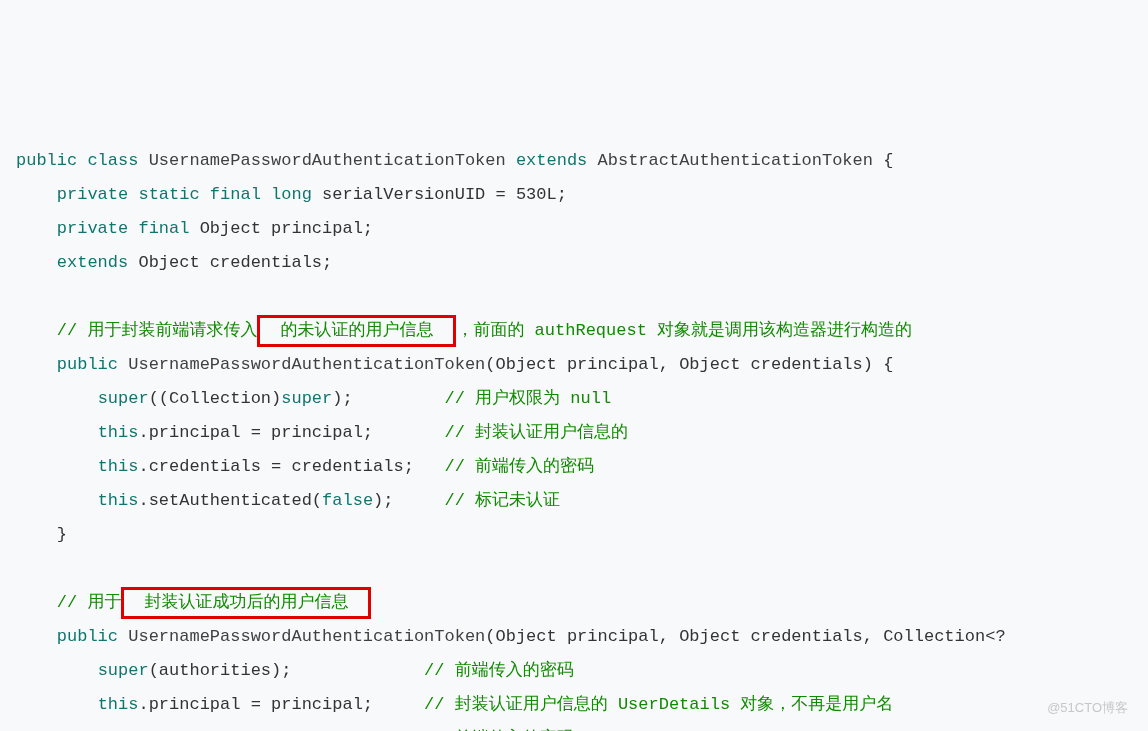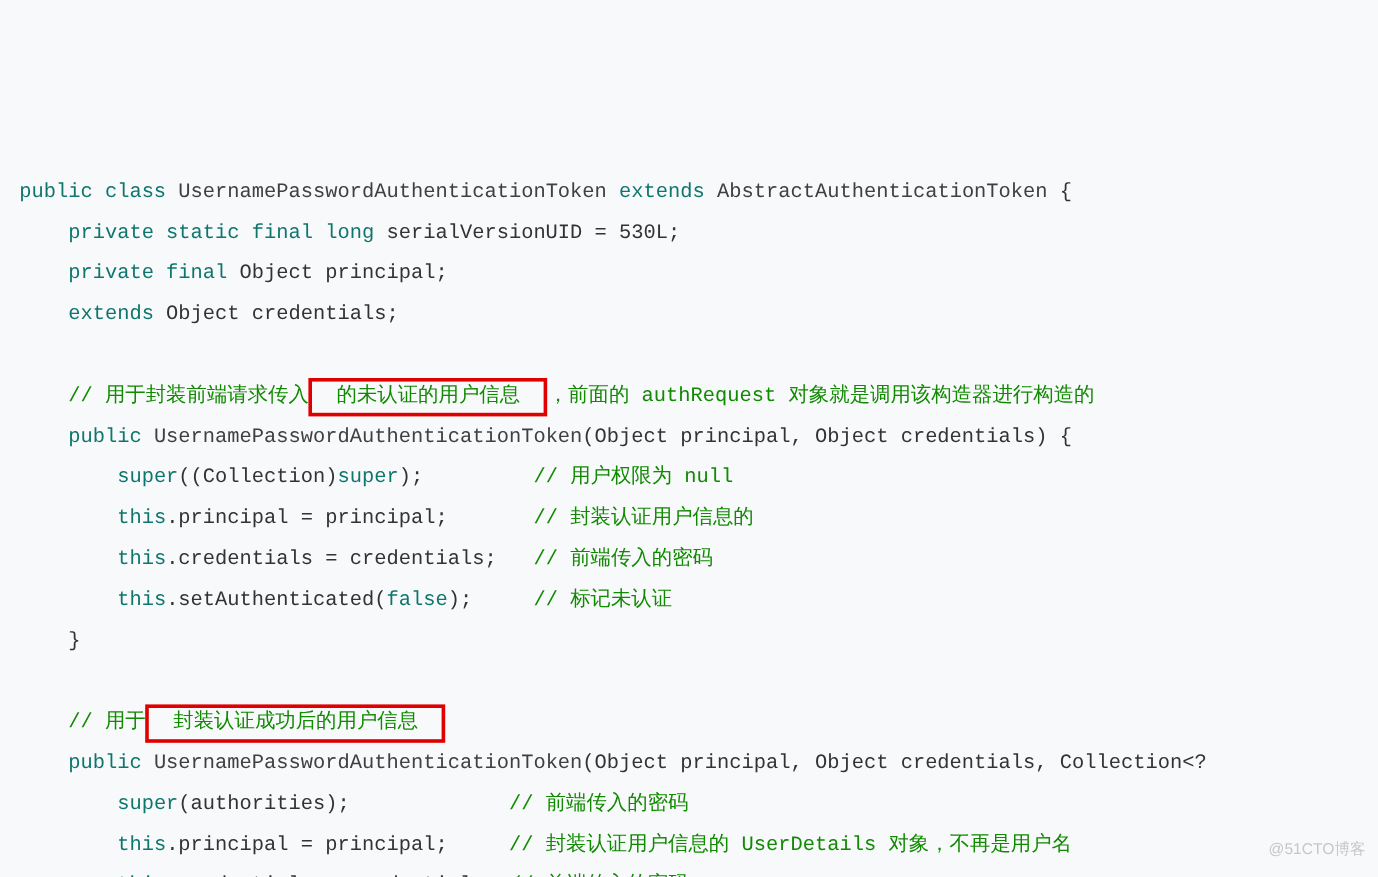--- a/index.html
+++ b/index.html
@@ -23,21 +23,21 @@
   .box {
     border: 3px solid #e00000;
     padding: 0 20px;
     display: inline-block;
     line-height: 26px;
     margin-top: -2px;
     vertical-align: baseline;
   }
   .watermark {
     position: absolute;
-    right: 10px;
+    right: 20px;
     bottom: 6px;
     color: #c7c7c7;
     font-family: sans-serif;
     font-size: 13px;
   }
 </style>
 </head>
 <body>
 
 

